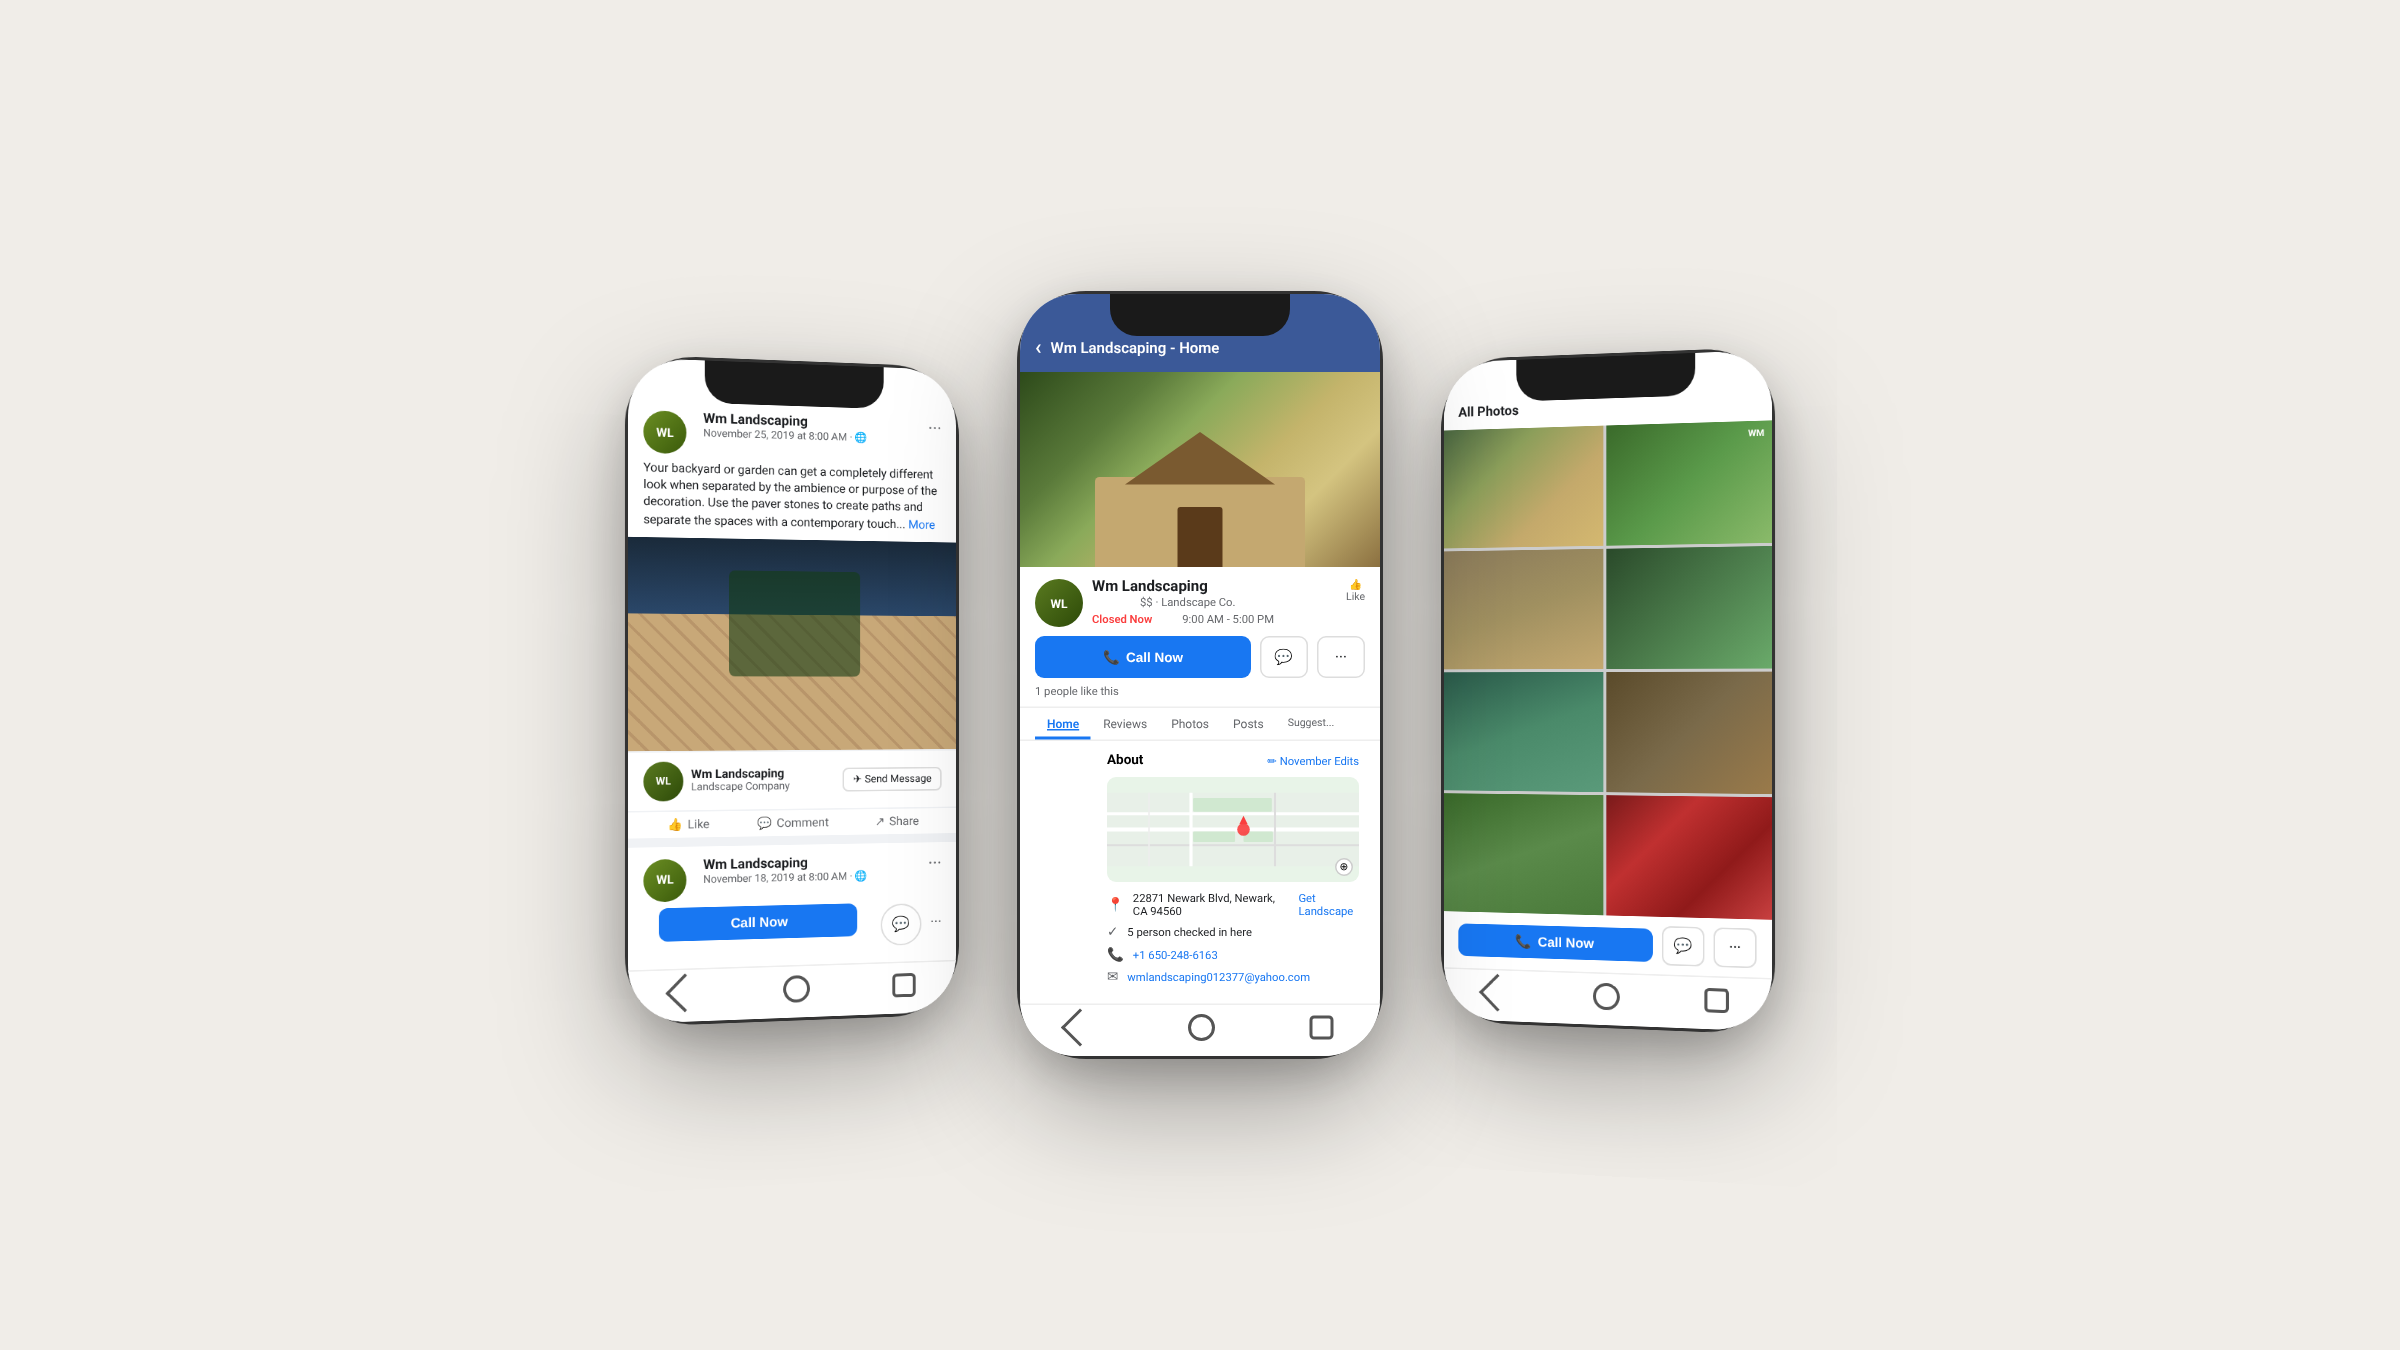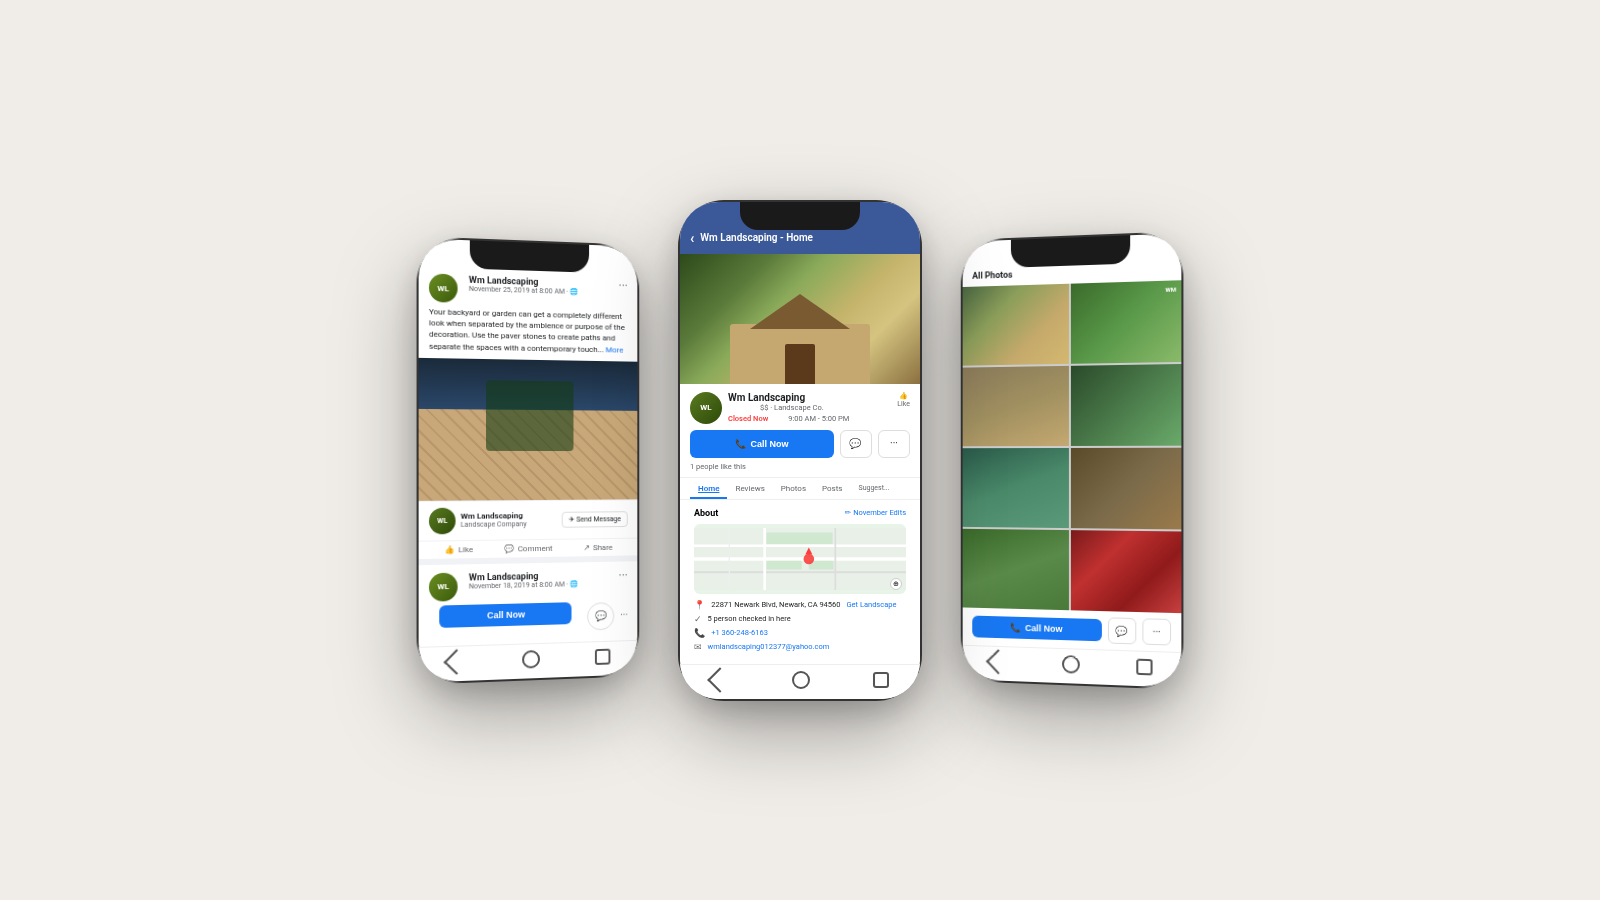--- a/index.html
+++ b/index.html
@@ -341,20 +341,21 @@
       content: '';
       position: absolute;
       bottom: 0;
       left: 0; right: 0;
       height: 2px;
       background: #1877f2;
     }
 
     .p2-about {
       padding: 8px 14px;
+      margin-left: 44px;
     }
 
     .p2-about-header {
       display: flex;
       justify-content: space-between;
       align-items: center;
       margin-bottom: 6px;
     }
 
     .p2-about-title { font-weight: 700; font-size: 9px; }
@@ -658,21 +659,21 @@
             <span class="p2-detail-icon">📍</span>
             <span>22871 Newark Blvd, Newark, CA 94560</span>
             <span class="p2-link">Get Landscape</span>
           </div>
           <div class="p2-detail-row">
             <span class="p2-detail-icon">✓</span>
             <span>5 person checked in here</span>
           </div>
           <div class="p2-detail-row">
             <span class="p2-detail-icon">📞</span>
-            <span class="p2-link">+1 360-248-6163</span>
+            <span class="p2-link">+1 650-248-6163</span>
           </div>
           <div class="p2-detail-row">
             <span class="p2-detail-icon">✉</span>
             <span class="p2-link">wmlandscaping012377@yahoo.com</span>
           </div>
         </div>
 
         <div class="phone-nav">
           <div class="nav-back"></div>
           <div class="nav-home"></div>

